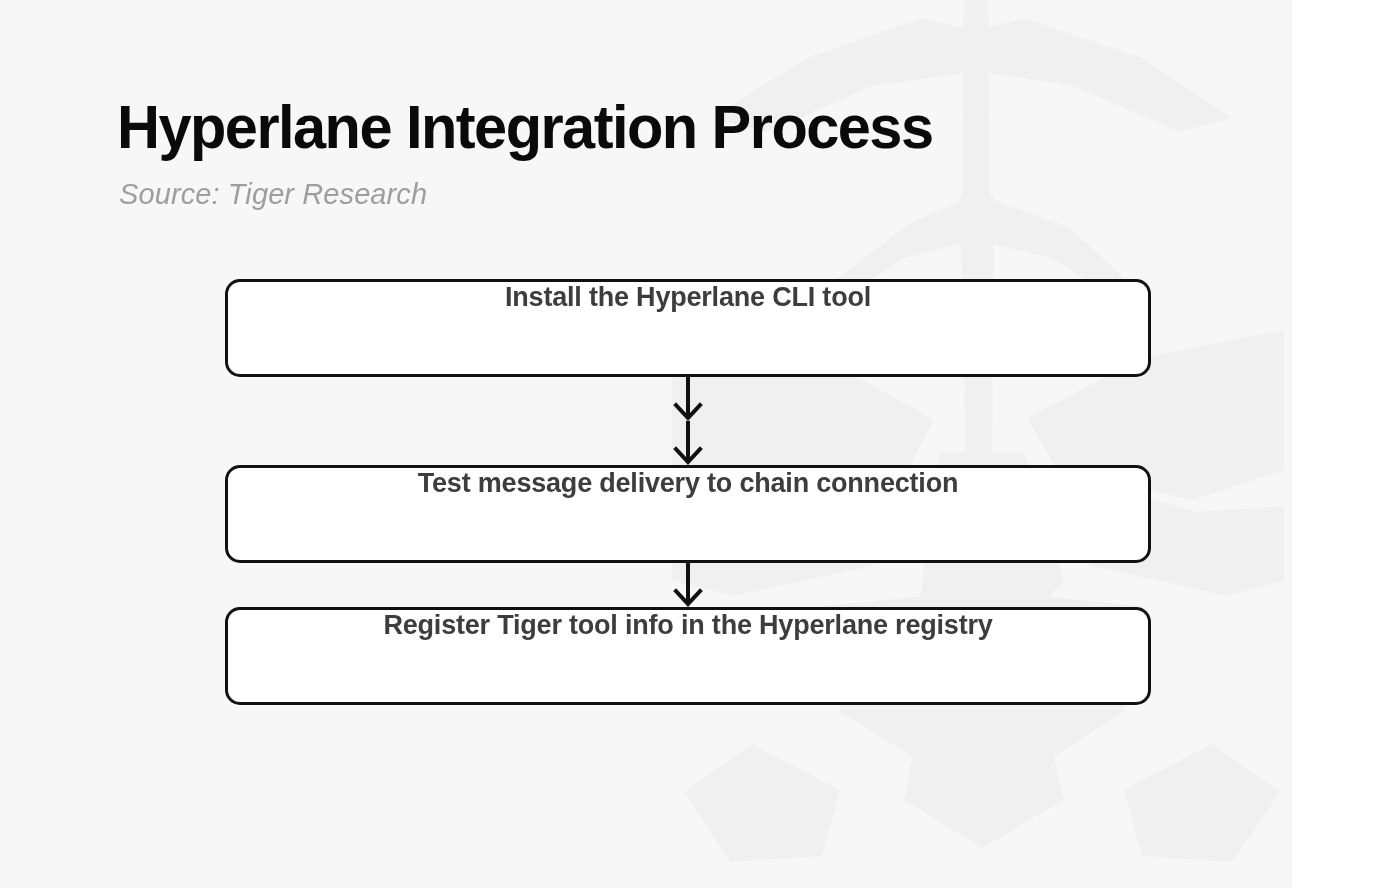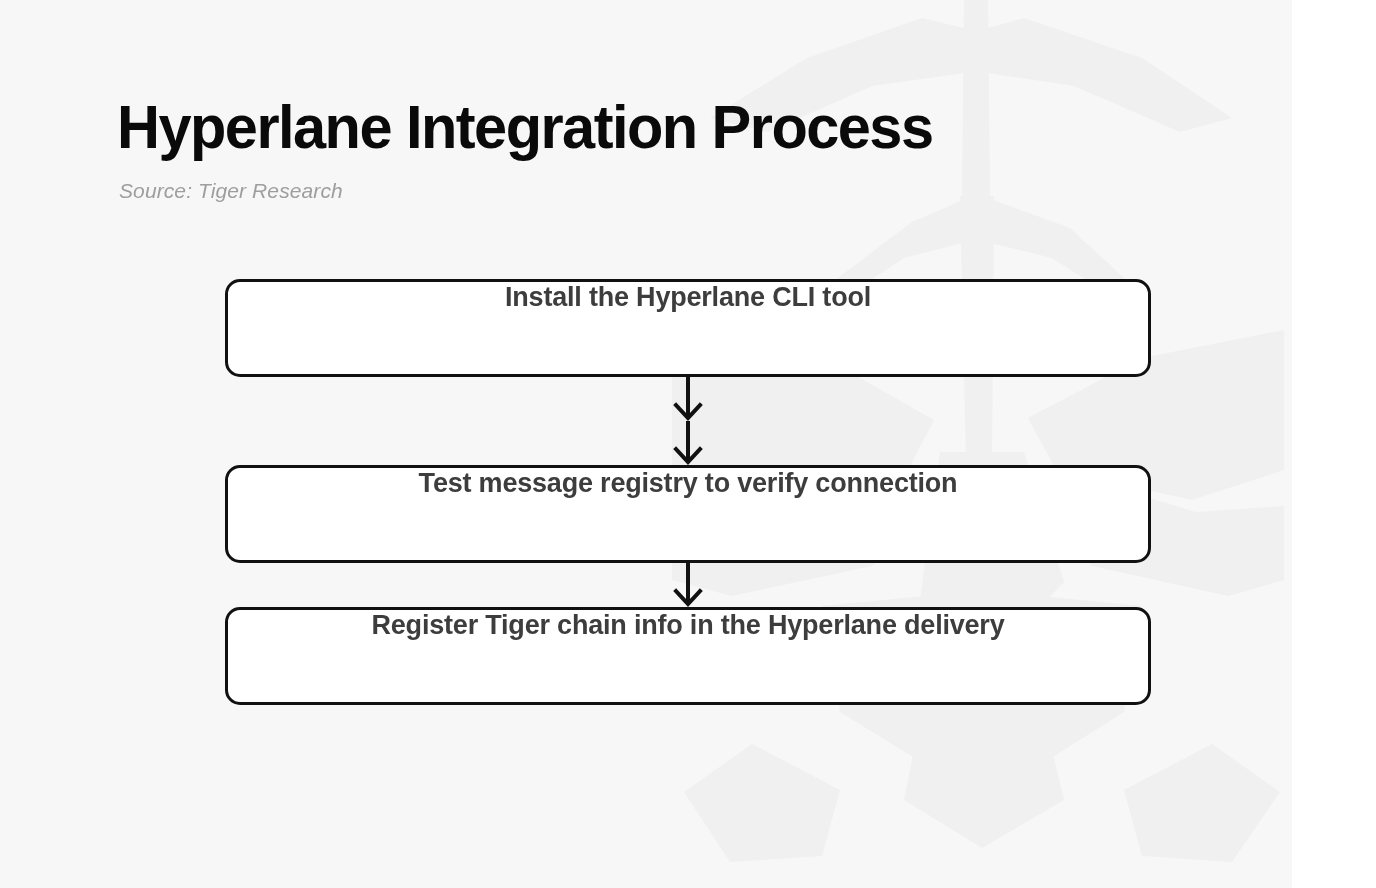--- a/index.html
+++ b/index.html
@@ -49,21 +49,21 @@
     line-height: 1.0;
     font-weight: 700;
     color: #0a0a0a;
     letter-spacing: -1.6px;
     transform: scaleX(0.96);
     transform-origin: left center;
     white-space: nowrap;
   }
   #page-subtitle {
     margin: 22px 0 0 2px;
-    font-size: 21px;
+    font-size: 29px;
     line-height: 1.0;
     font-style: italic;
     font-weight: 400;
     color: #9e9e9e;
     letter-spacing: 0.1px;
     white-space: nowrap;
   }
 
   
   #flow {
@@ -176,31 +176,31 @@
     <div class="flow-connector">
       <svg viewBox="0 0 34 44" xmlns="http://www.w3.org/2000/svg" aria-hidden="true">
         <g stroke="#111111" fill="none">
           <line x1="17" y1="0" x2="17" y2="40" stroke-width="4"></line>
           <polyline points="5,28 17,41 29,28" stroke-width="4" stroke-linecap="square" stroke-linejoin="miter"></polyline>
         </g>
       </svg>
     </div>
 
     <div class="flow-step">
-      <span class="flow-step-label">Test message registry to verify connection</span>
+      <span class="flow-step-label">Test message delivery to chain connection</span>
     </div>
 
     <div class="flow-connector">
       <svg viewBox="0 0 34 44" xmlns="http://www.w3.org/2000/svg" aria-hidden="true">
         <g stroke="#111111" fill="none">
           <line x1="17" y1="0" x2="17" y2="40" stroke-width="4"></line>
           <polyline points="5,28 17,41 29,28" stroke-width="4" stroke-linecap="square" stroke-linejoin="miter"></polyline>
         </g>
       </svg>
     </div>
 
     <div class="flow-step">
-      <span class="flow-step-label">Register Tiger chain info in the Hyperlane delivery</span>
+      <span class="flow-step-label">Register Tiger tool info in the Hyperlane registry</span>
     </div>
 
   </div>
 
 </div>
 
 </body></html>

